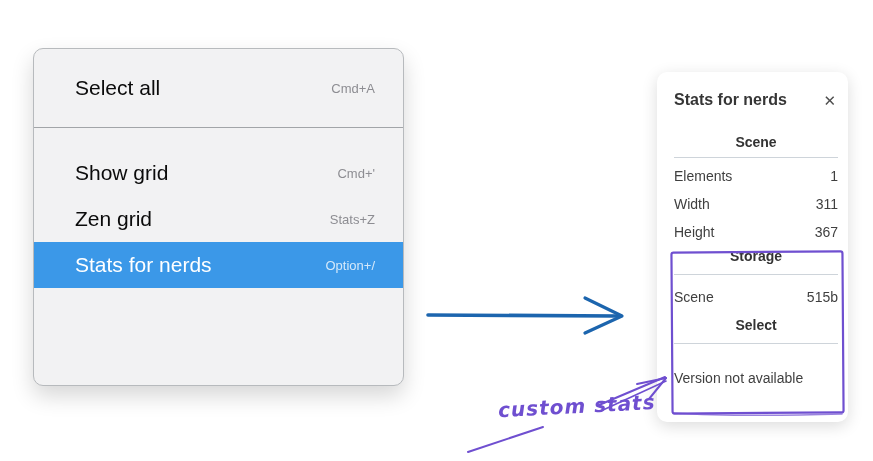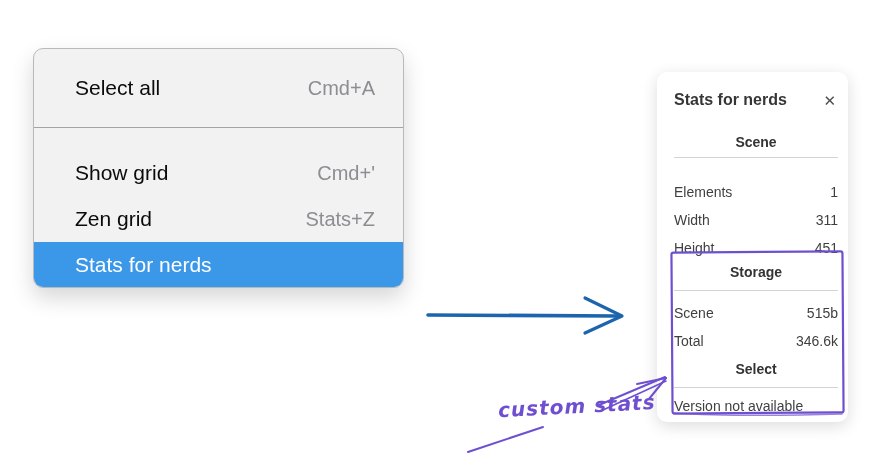--- a/index.html
+++ b/index.html
@@ -3,59 +3,59 @@
 <meta charset="utf-8">
 <style>
   html,body{margin:0;padding:0;background:#ffffff;}
   .canvas{
     position:relative;width:873px;height:461px;overflow:hidden;background:#ffffff;
     font-family:"Liberation Sans", sans-serif;
   }
 
   
   .menu{
-    position:absolute;left:33px;top:48px;width:371px;height:240px;
+    position:absolute;left:33px;top:48px;width:371px;height:338px;
     background:#f2f2f3;border:1px solid #b7babd;border-radius:10px;
     box-shadow:0 10px 22px rgba(0,0,0,.16);
     box-sizing:border-box;overflow:hidden;
   }
   .menu-row{
     display:flex;justify-content:space-between;align-items:center;
     padding:0 28px 0 41px;font-size:21px;
   }
   .row-first{height:78px;}
   .menu-sep{height:1px;background:#a2a5a8;}
   .menu-group{padding-top:22px;}
   .menu-group .menu-row{height:46px;gap:8px;}
   .mi-label{color:#0b0b0b;}
-  .mi-short{color:#8d8d92;font-size:20px;}
+  .mi-short{color:#8d8d92;font-size:13px;}
   .menu-row.highlighted{background:#3b98e8;}
   .menu-row.highlighted .mi-label{color:#ffffff;}
   .menu-row.highlighted .mi-short{color:rgba(255,255,255,.78);}
 
   
   .panel{
     position:absolute;left:657px;top:72px;width:191px;height:350px;
     background:#ffffff;border-radius:10px;
     box-shadow:0 4px 16px rgba(0,0,0,.14);
     box-sizing:border-box;padding:16px 10px 0 17px;
     color:#3c3c3c;
   }
   .panel-head{display:flex;justify-content:space-between;align-items:center;height:24px;}
   .panel-title{font-size:16px;font-weight:700;color:#363636;}
   .panel-close{font-size:15px;color:#4f4f4f;cursor:pointer;line-height:1;padding:2px;}
   .sec-head{margin-top:20px;text-align:center;font-size:14px;font-weight:700;color:#333;height:20px;line-height:20px;}
   .sec-head.tight{margin-top:0;}
   .sec-head.tighter{margin-top:4px;}
   .sec-rule{border-top:1px solid #ced4da;margin-top:5px;}
   .sec-rule.wide{margin-top:8px;}
-  .sec-rows{margin-top:20px;}
+  .sec-rows{margin-top:4px;}
   .sec-rows.pushed{margin-top:8px;}
   .stat-row{display:flex;justify-content:space-between;font-size:14px;line-height:28px;color:#3f3f3f;}
-  .panel-note{margin-top:6px;font-size:14px;line-height:24px;color:#3f3f3f;}
+  .panel-note{margin-top:22px;font-size:14px;line-height:24px;color:#3f3f3f;}
 
   
   .custom-note{
     position:absolute;left:498px;top:394px;width:160px;
     font-family:"DejaVu Sans", sans-serif;font-style:italic;font-weight:600;
     font-size:20px;letter-spacing:1px;color:#6f4fd0;
     transform:rotate(-3deg);white-space:nowrap;
   }
 
   
@@ -76,20 +76,21 @@
       <div class="menu-row">
         <span class="mi-label">Show grid</span>
         <span class="mi-short">Cmd+'</span>
       </div>
       <div class="menu-row">
         <span class="mi-label">Zen grid</span>
         <span class="mi-short">Stats+Z</span>
       </div>
       <div class="menu-row highlighted">
         <span class="mi-label">Stats for nerds</span>
+        <span class="mi-short">Option+/</span>
       </div>
     </div>
   </div>
 
   <div class="panel">
     <div class="panel-head">
       <span class="panel-title">Stats for nerds</span>
       <span class="panel-close">✕</span>
     </div>
 
@@ -100,36 +101,32 @@
         <div class="stat-row">
           <span>Elements</span>
           <span>1</span>
         </div>
         <div class="stat-row">
           <span>Width</span>
           <span>311</span>
         </div>
         <div class="stat-row">
           <span>Height</span>
-          <span>451</span>
+          <span>367</span>
         </div>
       </div>
     </div>
 
     <div>
       <div class="sec-head tight">Storage</div>
       <div class="sec-rule wide"></div>
       <div class="sec-rows pushed">
         <div class="stat-row">
           <span>Scene</span>
           <span>515b</span>
-        </div>
-        <div class="stat-row">
-          <span>Total</span>
-          <span>346.6k</span>
         </div>
       </div>
     </div>
 
     <div>
       <div class="sec-head tighter">Select</div>
       <div class="sec-rule wide"></div>
       <div class="panel-note">Version not available</div>
     </div>
   </div>

